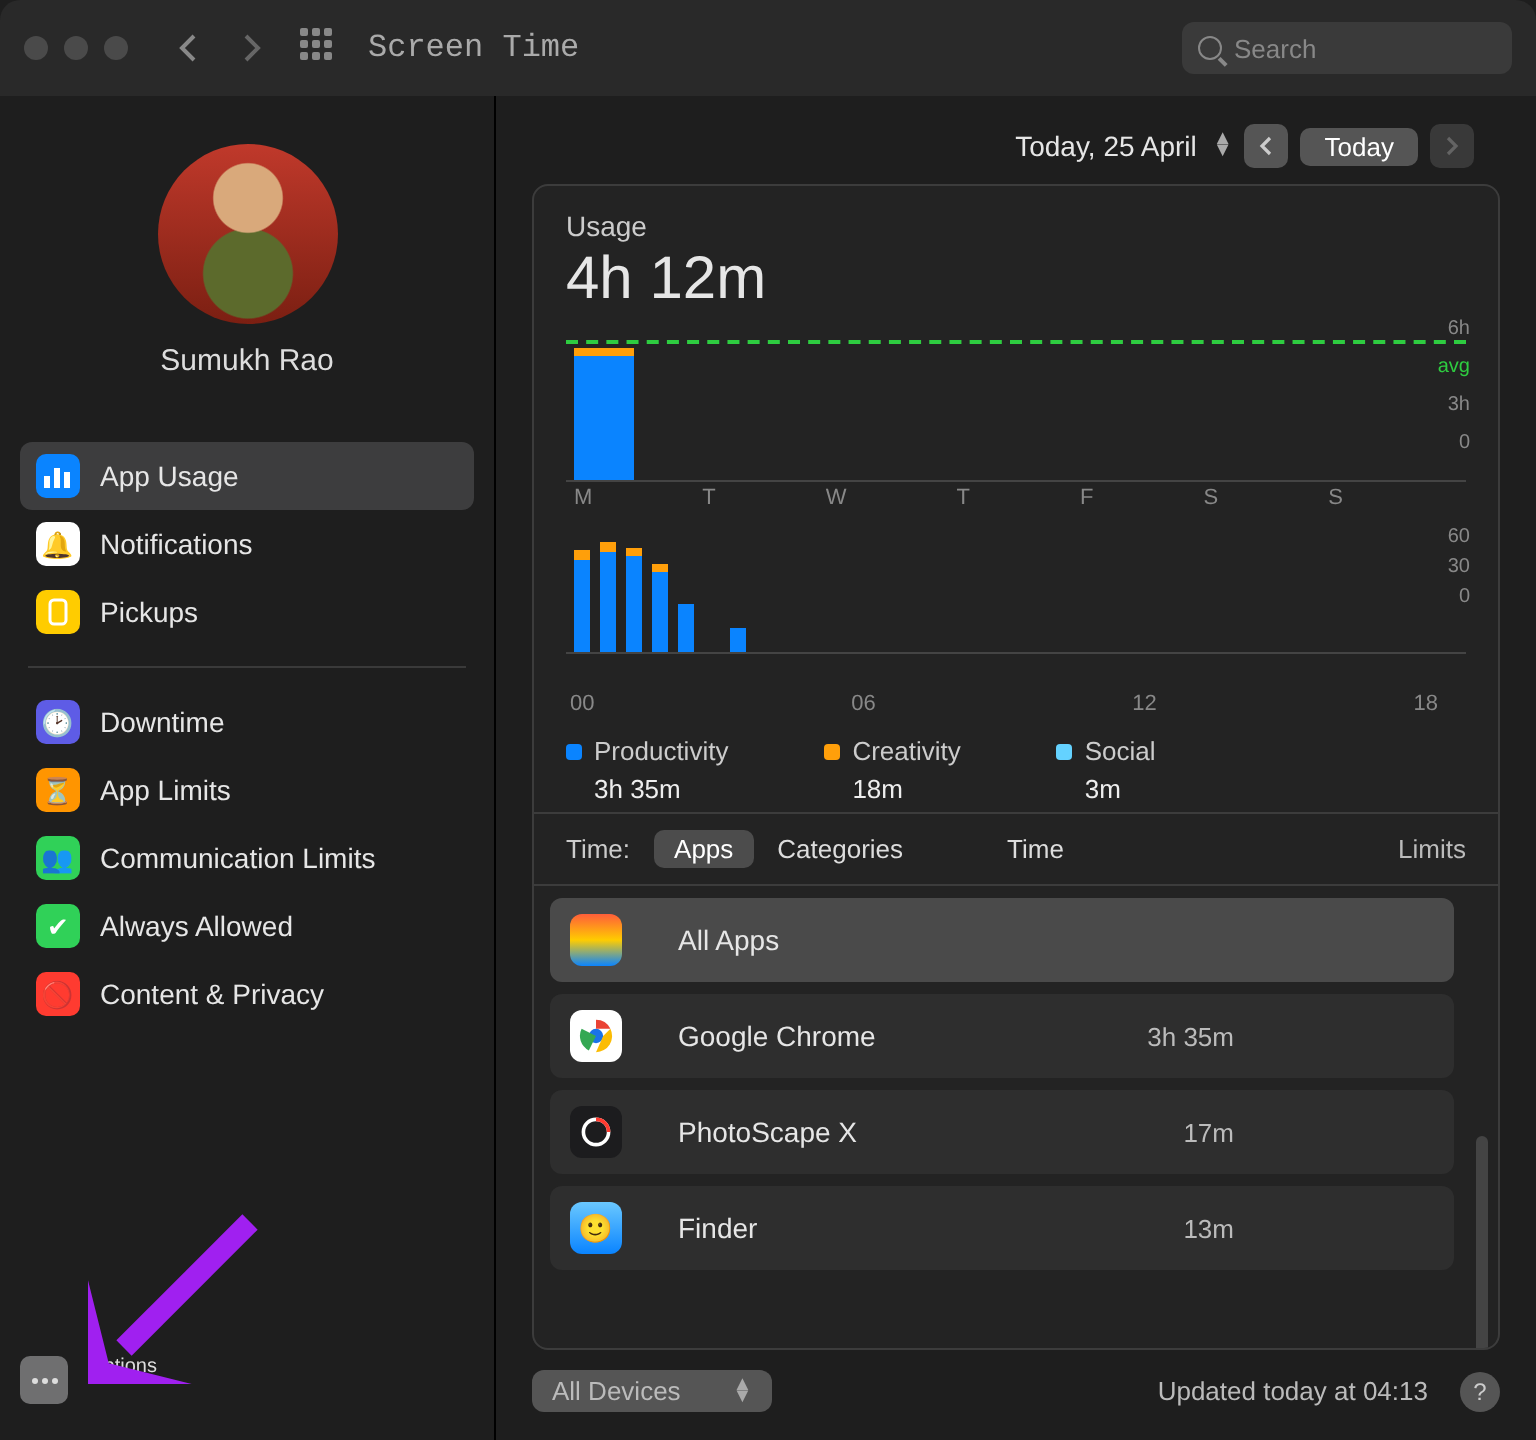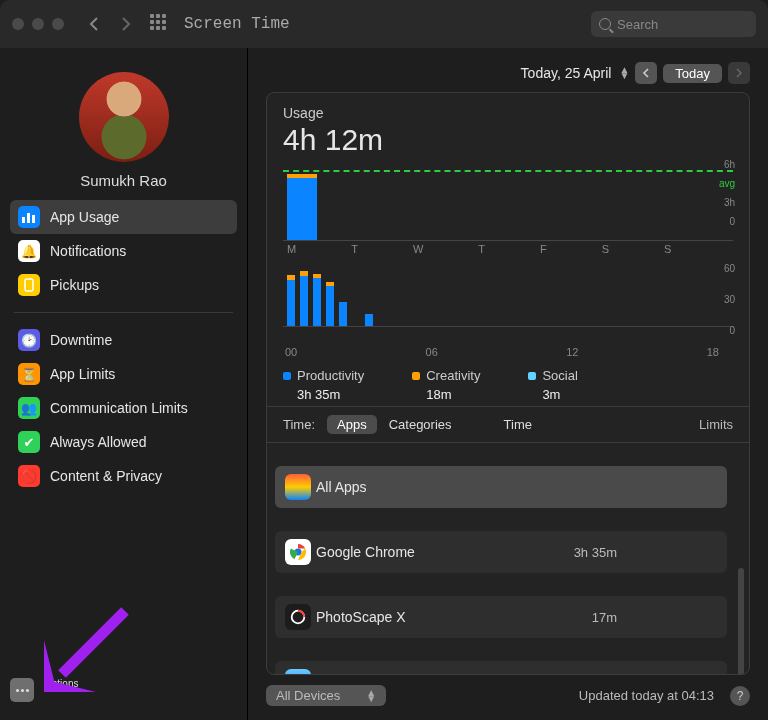--- a/index.html
+++ b/index.html
@@ -38,21 +38,21 @@
     background:#3a3a3a; border-radius:6px;
     height:26px; width:165px;
     display:flex;align-items:center;padding:0 8px;gap:6px;
     color:#888;font-size:13px;
   }
   .magnifier{width:12px;height:12px;border:1.5px solid #888;border-radius:50%;position:relative;}
   .magnifier:after{content:"";position:absolute;width:5px;height:1.5px;background:#888;right:-4px;bottom:-2px;transform:rotate(45deg);}
   
   .content { display:flex; height:calc(720px - 48px);}
   .sidebar { width:248px; padding:12px 10px; border-right:1px solid #000;}
-  .profile { text-align:center; margin:12px 0 11px;}
+  .profile { text-align:center; margin:12px 0 32px;}
   .avatar {
     width:90px;height:90px;border-radius:50%;margin:0 auto 10px;
     background: radial-gradient(circle at 50% 30%, #d9a97b 0 22%, transparent 23%),
                 radial-gradient(circle at 50% 72%, #5c6a2c 0 28%, transparent 29%),
                 linear-gradient(#c0392b,#7b1f12);
   }
   .profile-name { font-size:15px; color:#ddd;}
   .sb-group { margin-top:6px;}
   .sb-divider { border:none;border-top:1px solid #3a3a3a;margin:10px 4px;}
   .sb-item {
@@ -68,60 +68,60 @@
     position:absolute;bottom:18px;left:10px;
     display:flex;align-items:flex-start;gap:10px;font-size:10px;color:#ddd;cursor:pointer;
   }
   .dots {
     width:24px;height:24px;border-radius:5px;background:#6f6f70;
     display:flex;align-items:center;justify-content:center;gap:2px;
   }
   .dots i{width:3px;height:3px;border-radius:50%;background:#ddd;}
   
   .main { flex:1; padding:10px 18px 14px; overflow:hidden; display:flex;flex-direction:column;}
-  .dateline { display:flex;align-items:center;justify-content:flex-end;gap:6px;font-size:14px;margin:4px 0 8px;}
+  .dateline { display:flex;align-items:center;justify-content:flex-end;gap:6px;font-size:14px;margin:4px 13px 8px;}
   .pillbtn{background:#555;color:#ffffff;border-radius:5px;padding:2px 12px;cursor:pointer;font-size:13px;}
   .chevbtn{width:22px;height:22px;background:#555;border-radius:5px;display:flex;align-items:center;justify-content:center;color:#aaa;font-size:14px;cursor:pointer;}
   .updown{font-size:10px;color:#aaa;display:inline-block;line-height:6px;margin-left:2px;}
   .card {
     border:1px solid #3c3c3c;border-radius:8px;background:#232323;
     flex:1;display:flex;flex-direction:column;overflow:hidden;position:relative;
   }
   .usage-head{padding:12px 16px 0;}
   .usage-label{font-size:14px;color:#ccc;}
   .usage-time{font-size:30px;font-weight:500;margin-top:2px;}
   .chartarea{padding:6px 16px 4px;}
   .chart{height:78px;position:relative;border-bottom:1px solid #444;}
   .avgline{position:absolute;left:0;right:0;top:7px;border-top:2px dashed #2ecc40;}
   .ylabels{position:absolute;right:-2px;top:-4px;font-size:10px;color:#888;display:flex;flex-direction:column;gap:8px;align-items:flex-end;}
   .xrow{display:flex;gap:55px;font-size:11px;color:#888;margin-top:2px;padding-left:4px;}
   .bar-week{position:absolute;left:4px;bottom:0;width:30px;height:62px;background:#0a84ff;}
   .bar-week .top{position:absolute;top:-4px;left:0;right:0;height:4px;background:#ff9f0a;}
   .chart2{height:60px;position:relative;border-bottom:1px solid #444;margin-top:12px;}
   .hbar{position:absolute;bottom:0;width:8px;background:#0a84ff;}
   .hbar .ot{position:absolute;top:-5px;left:0;right:0;height:5px;background:#ff9f0a;}
-  .ylabels2{position:absolute;right:-2px;top:-4px;font-size:10px;color:#888;display:flex;flex-direction:column;gap:20px;align-items:flex-end;}
+  .ylabels2{position:absolute;right:-2px;top:-4px;font-size:10px;color:#888;display:flex;flex-direction:column;gap:4px;align-items:flex-end;}
   .xrow2{display:flex;justify-content:space-between;font-size:11px;color:#888;margin:19px 14px 0 2px;}
   .legend{display:flex;gap:48px;margin-top:10px;font-size:13px;}
   .legend .item{display:flex;flex-direction:column;gap:4px;}
   .legend .name{display:flex;align-items:center;gap:6px;color:#ccc;}
   .dot{width:8px;height:8px;border-radius:2px;display:inline-block;}
   .legend .val{color:#eee;font-size:13px;margin-left:14px;}
   .showrow{
     border-top:1px solid #3c3c3c;border-bottom:1px solid #3c3c3c;
     padding:8px 16px;display:flex;align-items:center;gap:12px;font-size:13px;color:#ccc;
   }
   .seg{background:#4c4c4c;color:#fff;border-radius:5px;padding:2px 10px;cursor:pointer;}
   .segalt{color:#ddd;cursor:pointer;}
   .limits{margin-left:auto;color:#bbb;}
   .applist{flex:1;overflow:hidden;padding-right:14px;}
   .scrollfake{position:absolute;right:5px;top:475px;width:6px;height:150px;background:#444;border-radius:3px;}
   .applist .row{
-    display:flex;align-items:center;gap:5px;
-    padding:8px 10px;margin:23px 8px;border-radius:6px;font-size:14px;
+    display:flex;align-items:center;gap:28px;
+    padding:8px 10px;margin:6px 8px;border-radius:6px;font-size:14px;
   }
   .applist .row.sel{background:#4a4a4a;}
   .applist .row:not(.sel){background:#2e2e2e;}
   .appicon{width:26px;height:26px;border-radius:6px;flex-shrink:0;background:#555;display:flex;align-items:center;justify-content:center;}
   .apptime{margin-left:auto;margin-right:100px;color:#bbb;font-size:13px;}
   .footer{
     display:flex;align-items:center;gap:10px;
     margin-top:10px;font-size:13px;color:#bbb;
   }
   .selectpill{background:#555;border-radius:6px;padding:3px 10px;display:flex;align-items:center;gap:24px;cursor:pointer;}

